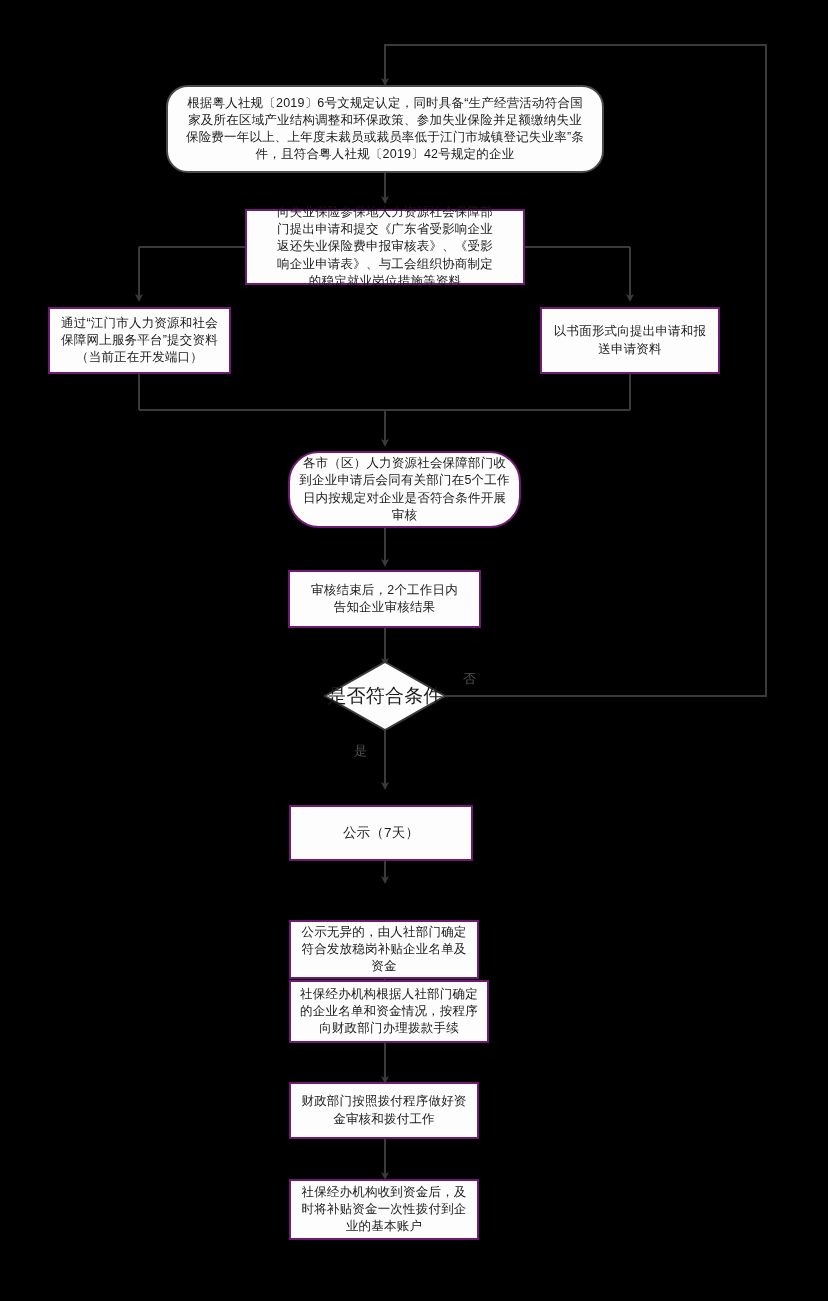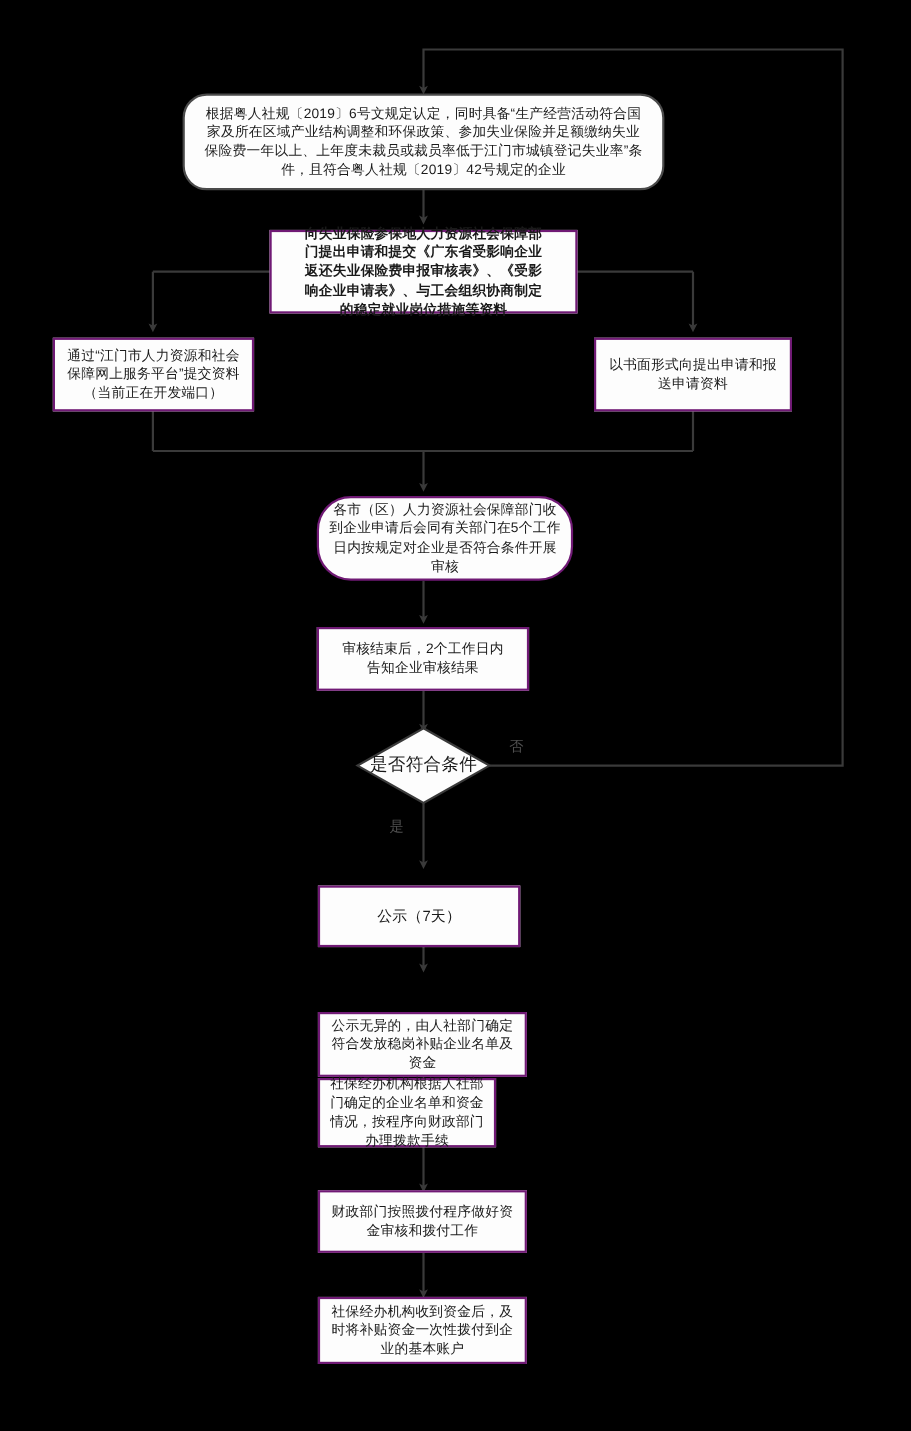--- a/index.html
+++ b/index.html
@@ -99,38 +99,38 @@
       <path d="M385,1043 L385,1080" marker-end="url(#arrow)"></path>
 
       <path d="M385,1139 L385,1176" marker-end="url(#arrow)"></path>
     </g>
 
     <polygon points="385,662 445,696 385,730 325,696" fill="#fdfdfd" stroke="#3a3a3a" stroke-width="2"></polygon>
   </svg>
 
   <div class="node rounded" style="left:166px; top:85px; width:438px; height:88px; font-size:12.5px; padding:4px 14px;">根据粤人社规〔2019〕6号文规定认定，同时具备“生产经营活动符合国家及所在区域产业结构调整和环保政策、参加失业保险并足额缴纳失业保险费一年以上、上年度未裁员或裁员率低于江门市城镇登记失业率”条件，且符合粤人社规〔2019〕42号规定的企业</div>
 
-  <div class="node" style="left:245px; top:209px; width:280px; height:76px; font-size:12.5px; padding:3px 24px;font-weight:bold;">向失业保险参保地人力资源社会保障部门提出申请和提交《广东省受影响企业返还失业保险费申报审核表》、《受影响企业申请表》、与工会组织协商制定的稳定就业岗位措施等资料</div>
+  <div class="node" style="left:245px; top:209px; width:280px; height:76px; font-size:12.5px; padding:3px 24px;">向失业保险参保地人力资源社会保障部门提出申请和提交《广东省受影响企业返还失业保险费申报审核表》、《受影响企业申请表》、与工会组织协商制定的稳定就业岗位措施等资料</div>
 
   <div class="node" style="left:540px; top:307px; width:180px; height:67px; font-size:12.5px; padding:3px 10px;">以书面形式向提出申请和报送申请资料</div>
 
   <div class="node" style="left:48px; top:307px; width:183px; height:67px; font-size:12.5px; padding:3px 8px;">通过“江门市人力资源和社会保障网上服务平台”提交资料（当前正在开发端口）</div>
 
   <div class="node" style="left:288px; top:451px; width:233px; height:77px; font-size:12.5px; padding:3px 7px;border-radius:31px;">各市（区）人力资源社会保障部门收到企业申请后会同有关部门在5个工作日内按规定对企业是否符合条件开展审核</div>
 
   <div class="node" style="left:288px; top:570px; width:193px; height:58px; font-size:12.5px; padding:3px 17px;">审核结束后，2个工作日内告知企业审核结果</div>
 
-  <div class="node diamond-label" style="left:325px; top:683px; width:120px; height:26px; font-size:16px;">是否符合条件</div>
+  <div class="node diamond-label" style="left:325px; top:683px; width:120px; height:26px; font-size:19px;">是否符合条件</div>
 
   <div class="edge-label" style="left:463px; top:670px;">否</div>
   <div class="edge-label" style="left:354px; top:742px;">是</div>
 
   <div class="node" style="left:289px; top:789px; width:184px; height:56px; font-size:13.5px;margin-top:16px;">公示（7天）</div>
 
   <div class="node" style="left:289px; top:920px; width:190px; height:59px; font-size:12.5px; padding:3px 6px;">公示无异的，由人社部门确定符合发放稳岗补贴企业名单及资金</div>
 
-  <div class="node" style="left:289px; top:980px; width:162px; height:63px; font-size:12.5px; padding:3px 6px;">社保经办机构根据人社部门确定的企业名单和资金情况，按程序向财政部门办理拨款手续</div>
+  <div class="node" style="left:289px; top:980px; width:200px; height:63px; font-size:12.5px; padding:3px 6px;">社保经办机构根据人社部门确定的企业名单和资金情况，按程序向财政部门办理拨款手续</div>
 
   <div class="node" style="left:289px; top:1179px; width:190px; height:61px; font-size:12.5px; padding:3px 6px;">社保经办机构收到资金后，及时将补贴资金一次性拨付到企业的基本账户</div>
 
   <div class="node" style="left:289px; top:1082px; width:190px; height:57px; font-size:12.5px; padding:3px 8px;">财政部门按照拨付程序做好资金审核和拨付工作</div>
 
 </div>
 
 </body></html>

